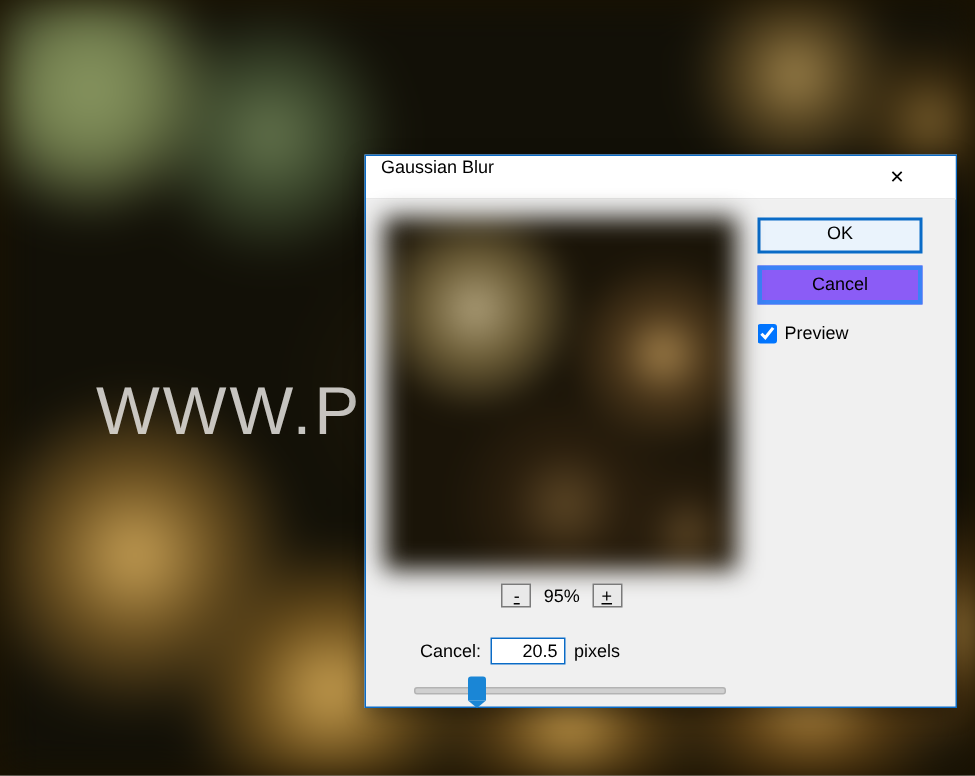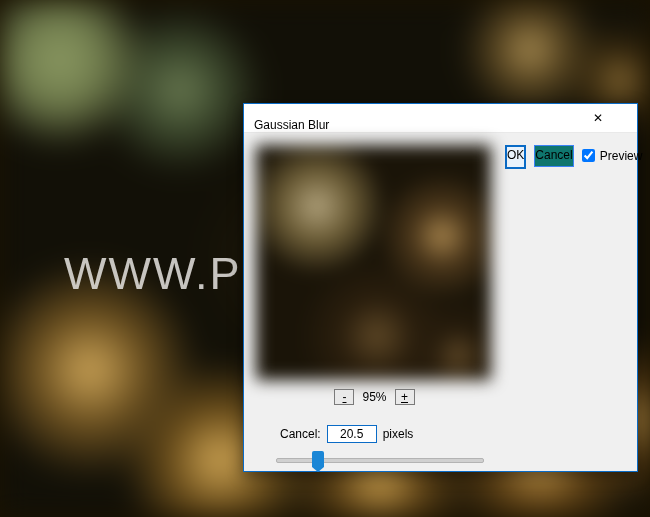--- a/index.html
+++ b/index.html
@@ -14,41 +14,41 @@
     radial-gradient(circle at 220px 460px,#d4aa58 0,#6a4d1a 50px,transparent 100px),
     radial-gradient(circle at 380px 480px,#c69c4c 0,#5a3f14 45px,transparent 95px),
     radial-gradient(circle at 540px 460px,#c89c4e 0,#5b3e13 48px,transparent 100px),
     radial-gradient(circle at 640px 420px,#bf954a 0,#523812 40px,transparent 85px),
     radial-gradient(circle at 300px 260px,#2c2614 0,#1a1508 50px,transparent 110px),
     #121007;
     filter:blur(14px);}
   .watermark{position:absolute;left:0;right:0;top:248px;text-align:center;font-family:Arial,sans-serif;font-size:45px;font-weight:400;letter-spacing:2px;color:rgba(230,228,225,0.85)}
   
   .dialog{position:absolute;left:243px;top:103px;width:393px;height:367px;background:#f0f0f0;border:1px solid #0a6bc6;box-shadow:0 4px 14px rgba(0,0,0,0.4)}
-  .titlebar{display:flex;align-items:flex-end;height:28px;background:#fff;border-bottom:1px solid #e9e9e9;padding:0 0 0 10px}
+  .titlebar{display:flex;align-items:flex-start;height:28px;background:#fff;border-bottom:1px solid #e9e9e9;padding:0 0 0 10px}
   .titlebar span{flex:1;font-size:12px;color:#000}
   .close{width:44px;height:28px;display:flex;align-items:center;justify-content:center;font-size:14px;color:#222;cursor:pointer}
   .body{position:relative;padding:12px;display:flex}
   .preview{width:235px;height:235px;background:
     radial-gradient(circle at 60px 60px,#afa07a 0,#6a5b35 35px,transparent 70px),
     radial-gradient(circle at 185px 90px,#a2804a 0,#4a361a 30px,transparent 65px),
     radial-gradient(circle at 120px 190px,#5c4625 0,#2a1e0d 38px,transparent 78px),
     radial-gradient(circle at 200px 210px,#5a4424 0,#241a0b 30px,transparent 62px),
     #1a1408;
     filter:blur(8px);
     border:1px solid #000;box-sizing:border-box}
-  .rightcol{margin-left:14px;width:110px;display:flex;flex-direction:row;gap:8px}
-  .btn{height:20px;border:1px solid #3b82f6;background:#0f766e;font-size:12px;text-align:center;line-height:18px;cursor:pointer}
+  .rightcol{margin-left:14px;width:110px;display:flex;flex-direction:column;gap:8px}
+  .btn{height:20px;border:3px solid #3b82f6;background:#8b5cf6;font-size:12px;text-align:center;line-height:18px;cursor:pointer}
   .btn.primary{border:2px solid #0a6bc6;background:#eaf3fc;line-height:16px;height:20px}
-  .chk{display:flex;align-items:flex-start;gap:5px;margin-top:4px;font-size:12px}
+  .chk{display:flex;align-items:center;gap:5px;margin-top:4px;font-size:12px}
   .chk input{width:13px;height:13px;margin:0}
   .zoomrow{position:absolute;left:12px;top:255px;width:237px;height:18px;display:flex;align-items:center;justify-content:center;gap:8px;font-size:12px}
   .zbtn{width:18px;height:14px;border:1px solid #7a7a7a;background:#e9e9e9;display:flex;align-items:center;justify-content:center;font-size:12px;line-height:10px;cursor:pointer;text-decoration:underline}
   .radiusrow{position:absolute;left:36px;top:292px;display:flex;align-items:center;gap:6px;font-size:12px}
-  .radiusrow input{width:50px;height:18px;border:1px solid #0a6bc6;font-size:12px;padding:0 4px;box-sizing:border-box;text-align:center}
+  .radiusrow input{width:50px;height:18px;border:1px solid #0a6bc6;font-size:12px;padding:0 4px;box-sizing:border-box;text-align:right}
   .slider{position:absolute;left:32px;top:318px;width:208px;height:18px}
   .track{position:absolute;left:0;right:0;top:7px;height:3px;background:#d0d0d0;border:1px solid #b3b3b3;border-radius:2px}
   .thumb{position:absolute;top:0;left:36px;width:12px;height:16px;background:#1a86d6;border-radius:2px 2px 0 0;cursor:pointer}
   .thumb::after{content:"";position:absolute;left:0;bottom:-5px;border-left:6px solid transparent;border-right:6px solid transparent;border-top:5px solid #1a86d6}
 </style>
 </head>
 <body>
 
 <div class="stage">
   <div class="bokeh"></div>

